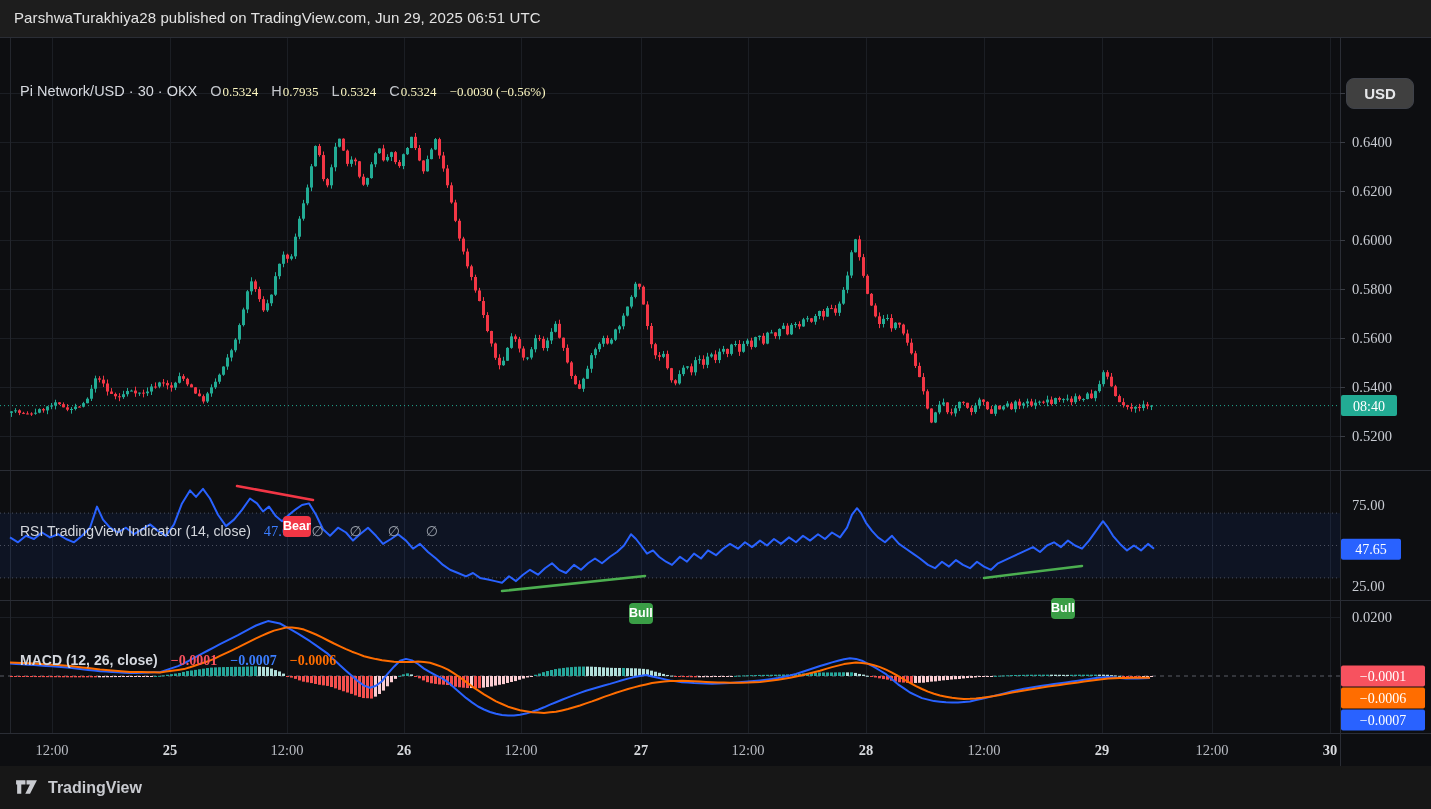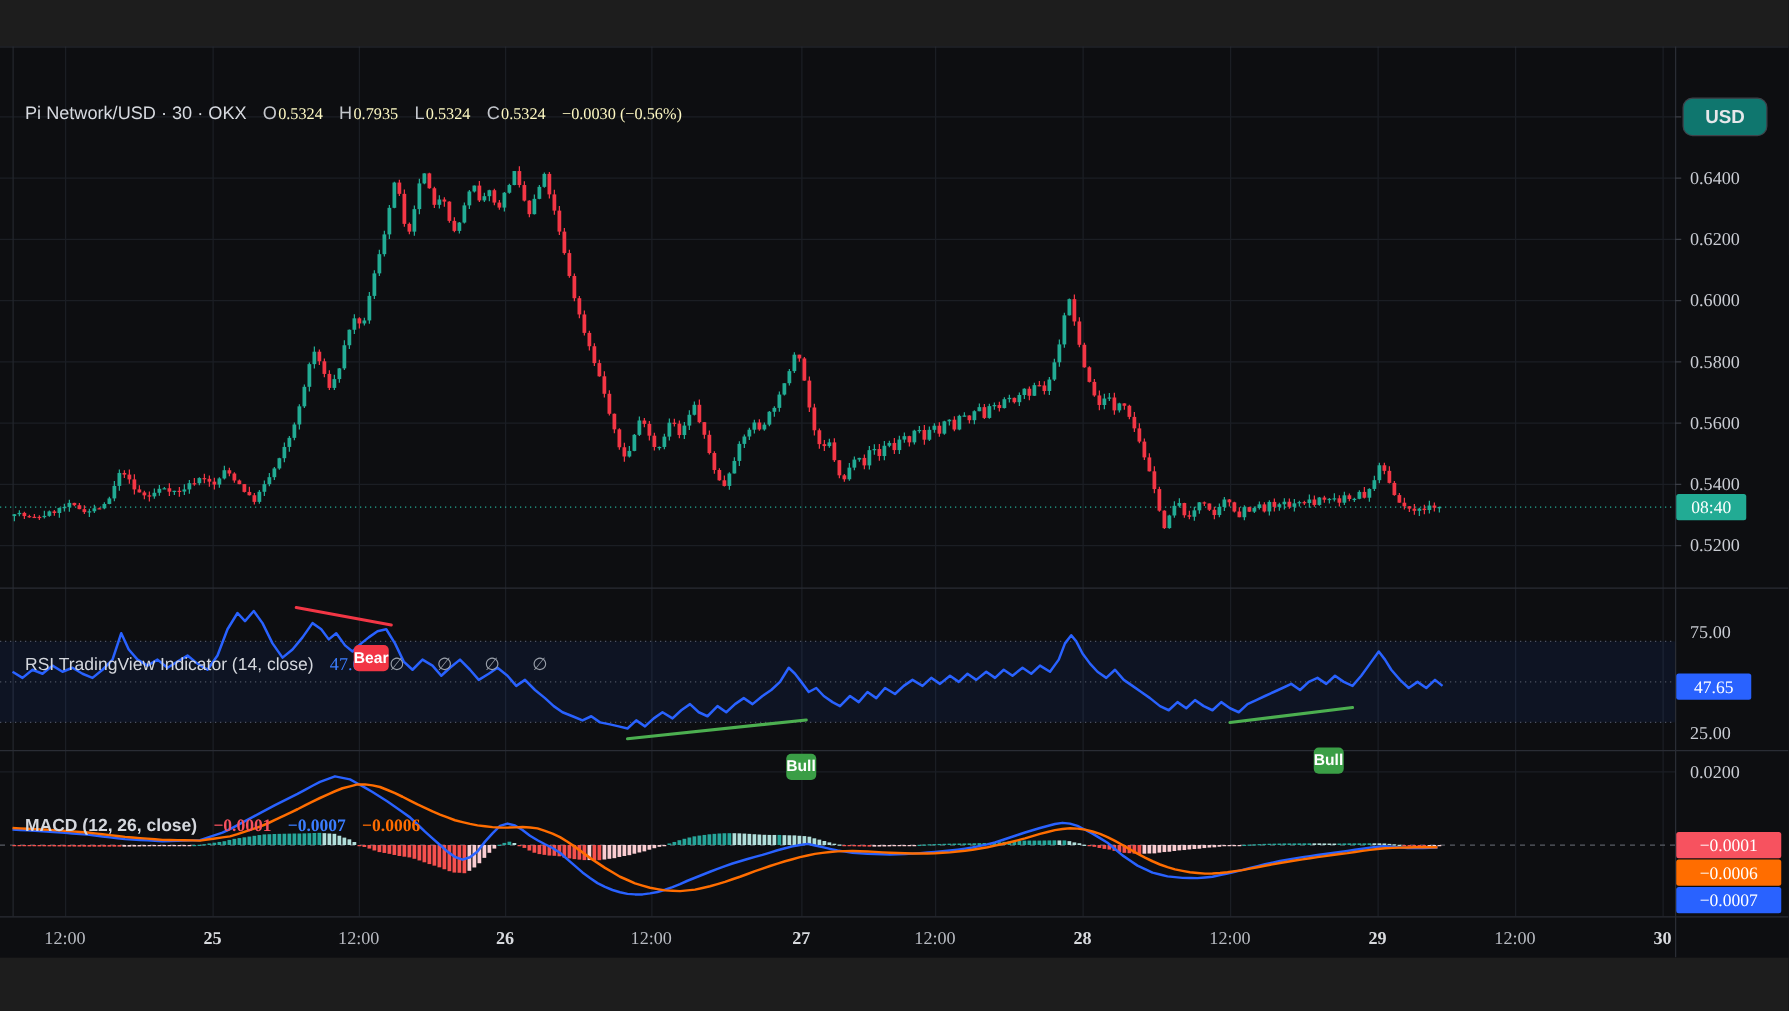--- a/index.html
+++ b/index.html
@@ -4,21 +4,21 @@
 <style>
   html,body{margin:0;padding:0;background:#161616;}
   #stage{position:relative;width:1431px;height:809px;overflow:hidden;
          font-family:"Liberation Sans",sans-serif;background:#1d1d1d;}
   .num{font-family:"Liberation Serif",serif;}
   #topbar{position:absolute;left:0;top:0;width:1431px;height:37px;background:#1d1d1d;}
   #attribution{position:absolute;left:14px;top:9px;font-size:15px;color:#e2e2e2;letter-spacing:.1px;}
   #chart{position:absolute;left:0;top:37px;width:1431px;height:729px;background:#0d0e11;}
   #chart-svg{position:absolute;left:0;top:0;}
   #usd-btn{position:absolute;left:1346px;top:41px;width:66px;height:29px;border:1.5px solid #3e4149;
-           border-radius:8px;background:#0f766e;color:#e6e7ea;font-size:15px;font-weight:700;
+           border-radius:8px;background:#404040;color:#e6e7ea;font-size:15px;font-weight:700;
            display:flex;align-items:center;justify-content:center;cursor:pointer;}
   .legend{position:absolute;display:flex;align-items:baseline;gap:13px;white-space:nowrap;z-index:3;}
   #main-legend{left:20px;top:46px;font-size:14.5px;color:#d7dae0;}
   #main-legend .val{color:#fef9c3;font-size:13px;}
   #main-legend .pfx{color:#c3c6cc;margin-right:1px;}
   #rsi-legend{left:20px;top:486px;font-size:14px;color:#d4d7dd;}
   #rsi-legend .rsi-val{color:#3b7dff;font-size:14.5px;}
   #rsi-legend .sets{color:#9aa0aa;font-size:14px;letter-spacing:11px;margin-left:2px;}
   #macd-legend{left:20px;top:615px;font-size:14px;color:#d4d7dd;font-weight:bold;}
   .badge{position:absolute;border-radius:4px;color:#fff;font-weight:700;font-size:12.5px;
@@ -28,20 +28,23 @@
   #bull-badge-2{left:1051px;top:561px;background:#3a9e46;}
   #botbar{position:absolute;left:0;top:766px;width:1431px;height:43px;background:#171717;}
   #tv-wordmark{position:absolute;left:14px;top:9px;display:flex;align-items:center;gap:9px;
                color:#c9cbd0;font-size:16px;font-weight:700;cursor:pointer;}
 </style>
 </head>
 <body>
 
 <div id="stage">
 
+  <div id="topbar">
+    <div id="attribution">ParshwaTurakhiya28 published on TradingView.com, Jun 29, 2025 06:51 UTC</div>
+  </div>
 
   <div id="chart">
     <svg id="chart-svg" width="1431" height="729" viewBox="0 37 1431 729">
         <rect x="0" y="37" width="1431" height="729" fill="#0d0e11"></rect>
         <defs>
           <clipPath id="clip-main">
             <rect x="0" y="37" width="1340" height="433"></rect>
           </clipPath>
           <clipPath id="clip-rsi">
             <rect x="0" y="471" width="1340" height="129"></rect>
@@ -1029,14 +1032,24 @@
       <span class="num" style="color:#ff6d00">−0.0006</span>
     </div>
 
     <div class="badge" id="bear-badge">Bear</div>
     <div class="badge" id="bull-badge-1">Bull</div>
     <div class="badge" id="bull-badge-2">Bull</div>
 
     <div id="usd-btn">USD</div>
   </div>
 
+  <div id="botbar">
+    <div id="tv-wordmark">
+      <svg width="25" height="25" viewBox="0 0 24 24">
+        <path fill="#c9cbd0" d="M2 5h9v4H7v9H3V9H2z"></path>
+        <path fill="#c9cbd0" d="M12 5h10l-6.6 13h-4.6l4.5-9H12z"></path>
+        <circle fill="#c9cbd0" cx="13.2" cy="7" r="0"></circle>
+      </svg>
+      <span>TradingView</span>
+    </div>
+  </div>
 
 </div>
 
 </body></html>

